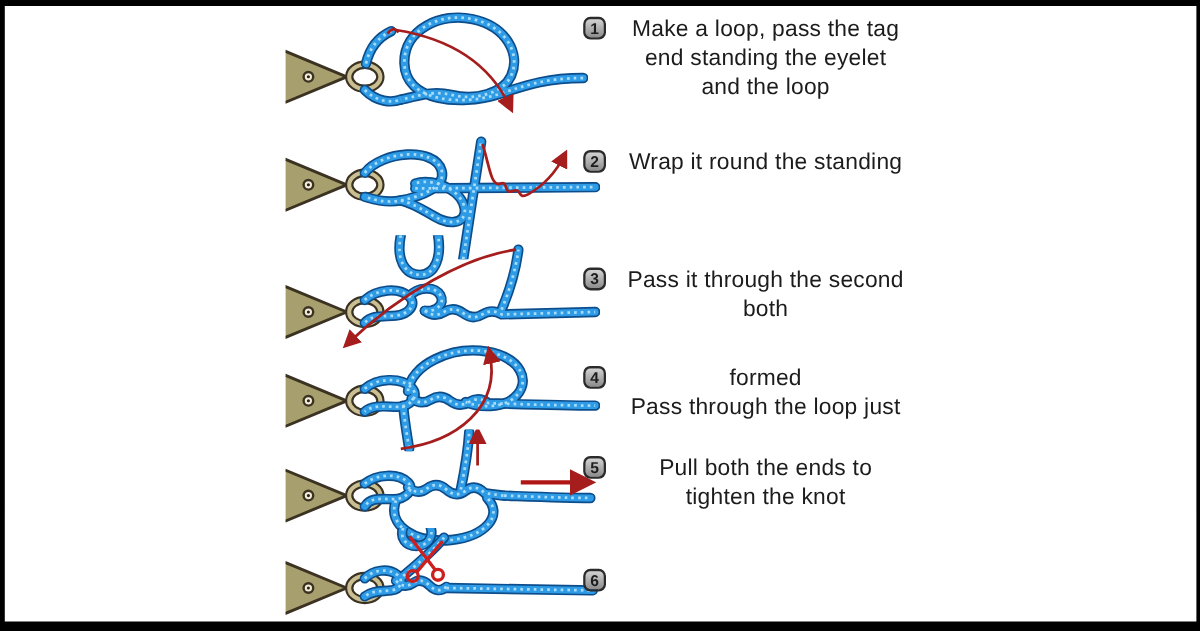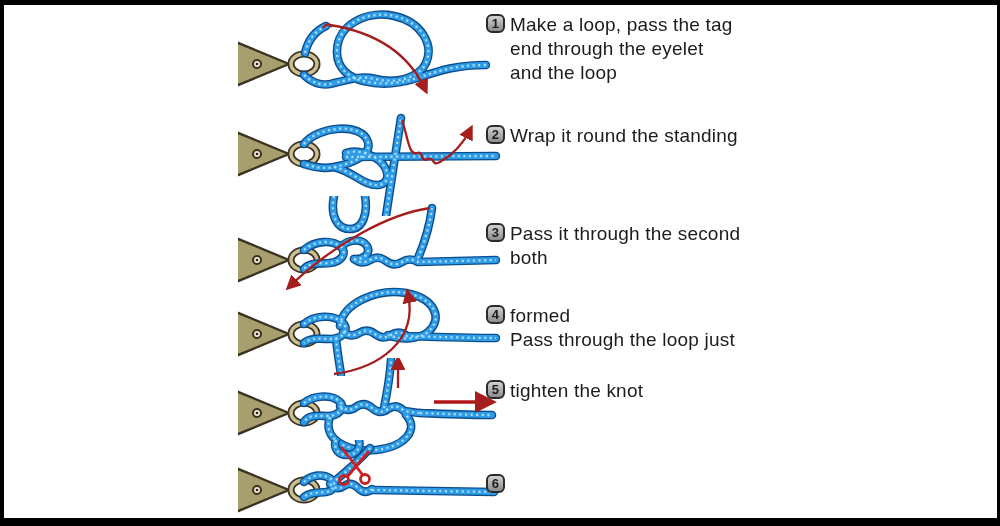--- a/index.html
+++ b/index.html
@@ -11,21 +11,21 @@
     font-family:"Liberation Sans",sans-serif;
   }
   .step{position:absolute;left:480px;width:282px;color:#1c1c1c;
         font-size:19px;line-height:24px;font-weight:500;letter-spacing:.2px;}
   .badge{
     position:absolute;left:2px;top:1px;width:19px;height:19px;box-sizing:border-box;
     border-radius:6px;border:2px solid #2b2b2b;
     background:linear-gradient(#d2d2d2,#8d8d8d);
     font-size:13px;font-weight:bold;color:#1d1d1d;text-align:center;line-height:15px;
   }
-  .lines{margin-left:26px;}
+  .lines{margin-left:26px;text-align:center;}
   .illus{position:absolute;}
   .ropeO{fill:none;stroke:#0d4d8c;stroke-width:8.6;stroke-linecap:round;}
   .ropeI{fill:none;stroke:#2e9be6;stroke-width:5.8;stroke-linecap:round;}
   .ropeT{fill:none;stroke:#a8dcf8;stroke-width:2.3;stroke-dasharray:2.2 3.4;stroke-linecap:butt;}
   .arrow{fill:none;stroke:#a51d1d;stroke-width:2.3;}
   .arrowThick{fill:none;stroke:#b01616;stroke-width:3.4;}
   .sciss{fill:none;stroke:#cc1f1f;stroke-width:2.8;stroke-linecap:round;}
 </style>
 </head>
 <body>
@@ -88,21 +88,21 @@
         <use href="#s1b" class="ropeT"></use>
         <use href="#s1c" class="ropeT"></use>
     </g>
     <path class="arrow" d="M 85,21 q 5,-7 9,-1"></path>
     <path class="arrow" marker-end="url(#ah)" d="M 92,18 C 142,26 172,50 187,82"></path>
   </svg>
   <div class="step" style="top:8px">
     <span class="badge">1</span>
     <div class="lines">
       <div>Make a loop, pass the tag</div>
-      <div>end through the eyelet</div>
+      <div>end standing the eyelet</div>
       <div>and the loop</div>
     </div>
   </div>
 
   <svg class="illus" style="left:234px;top:101px" width="262" height="110" viewBox="0 0 262 110">
     <g>
         <use href="#lure" transform="translate(-4,16)"></use>
       </g>
     <g>
       <use href="#s2a" class="ropeO"></use>
@@ -206,20 +206,21 @@
         <use href="#s5c" class="ropeT"></use>
         <use href="#s5d" class="ropeT"></use>
         <use href="#s5e" class="ropeT"></use>
     </g>
     <path class="arrow" marker-end="url(#ah)" d="M 160,30 C 160,20 160,10 160,3"></path>
     <path class="arrowThick" marker-end="url(#ah)" d="M 196,44 L 250,44"></path>
   </svg>
   <div class="step" style="top:374px">
     <span class="badge">5</span>
     <div class="lines">
+      <div>Pull both the ends to</div>
       <div>tighten the knot</div>
     </div>
   </div>
 
   <svg class="illus" style="left:234px;top:435px" width="272" height="80" viewBox="0 0 272 80">
     <g>
         <use href="#lure" transform="translate(-4,18)"></use>
       </g>
     <g>
       <use href="#s6t" class="ropeO"></use>

